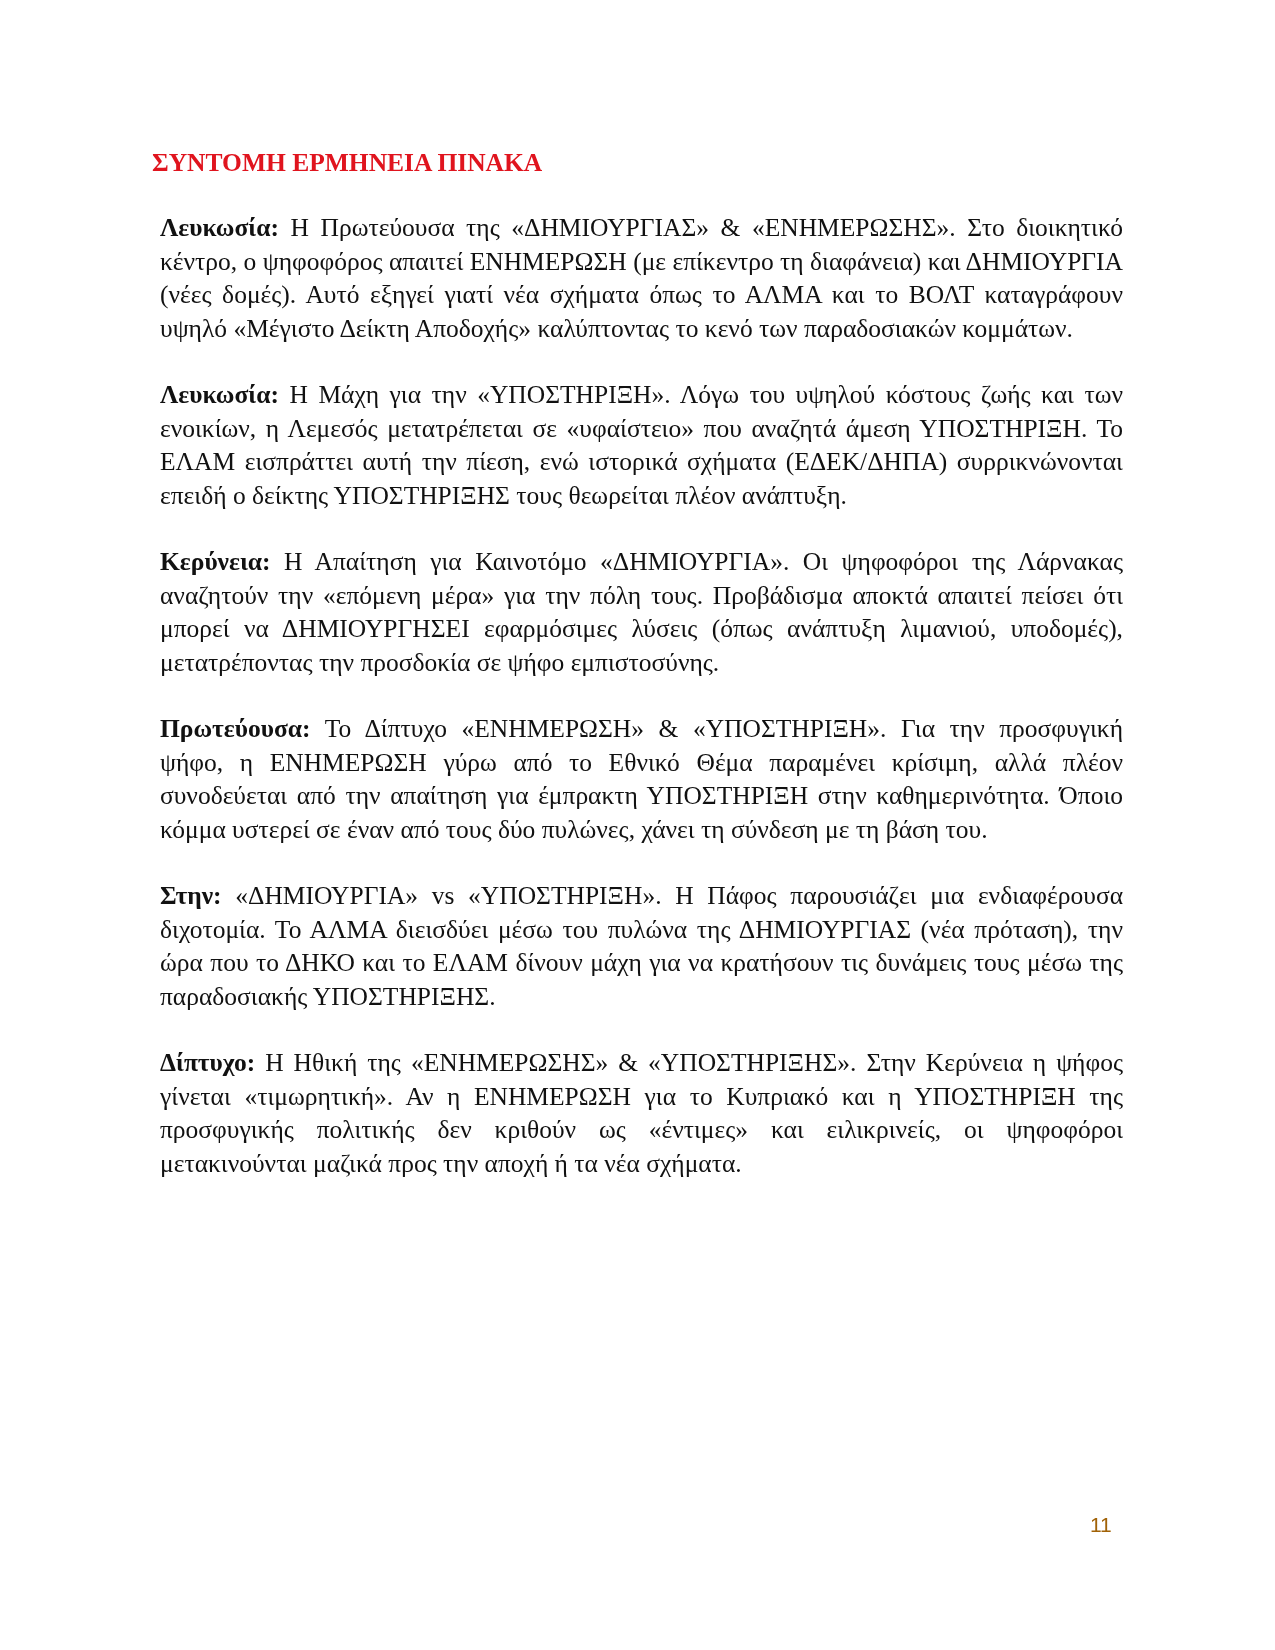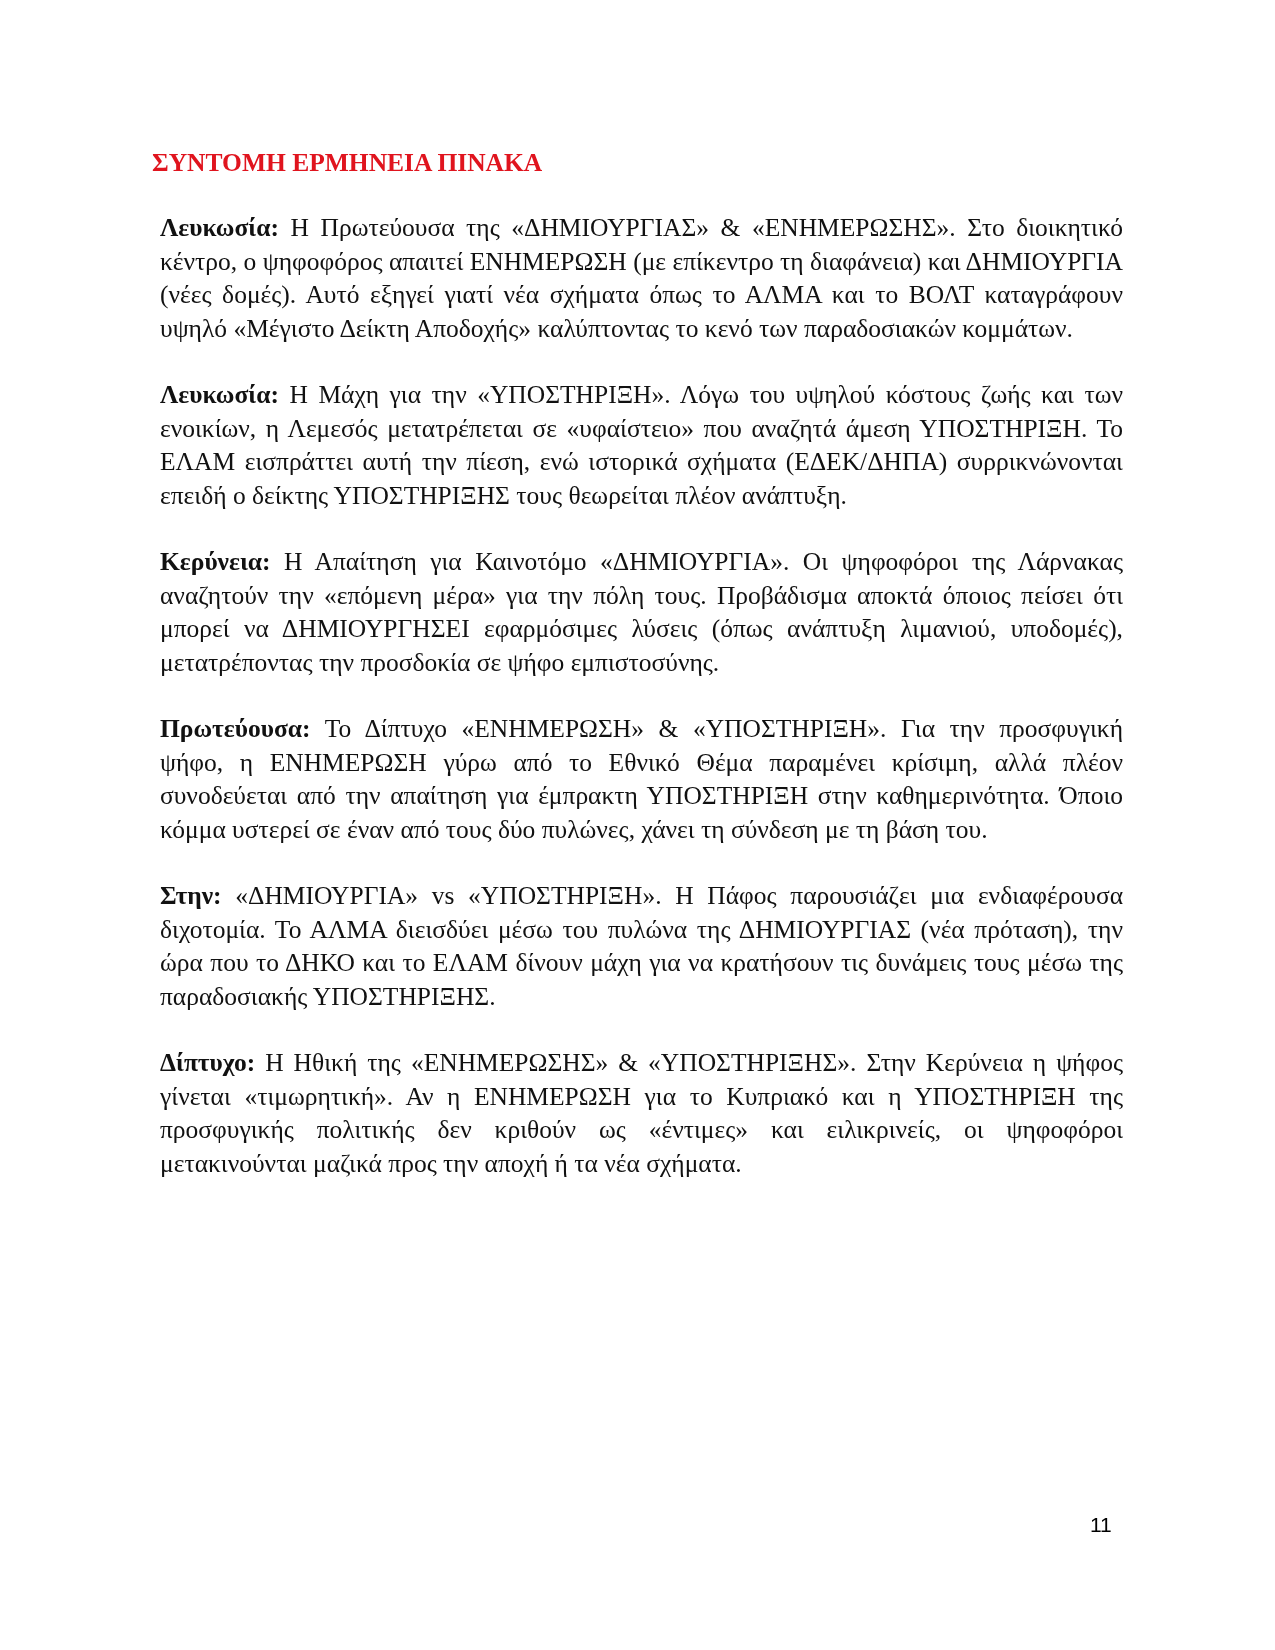--- a/index.html
+++ b/index.html
@@ -15,35 +15,35 @@
   .title {
     font-weight: bold; color: #e0141e; font-size: 25.5px; line-height: 33px;
     margin: 0 0 32px 0; letter-spacing: 0px;
   }
   .para {
     text-align: justify; margin: 0 0 33px 8px;
   }
   .para .lead { font-weight: bold; }
   .page-number {
     position: absolute; left: 1090px; top: 1513px;
-    font-family: "Liberation Sans", sans-serif; font-size: 21px; color: #000000;
+    font-family: "Liberation Sans", sans-serif; font-size: 21px; color: #a16207;
   }
 </style>
 </head>
 <body>
 
 <div class="page">
   <div class="content">
     <div class="title">ΣΥΝΤΟΜΗ ΕΡΜΗΝΕΙΑ ΠΙΝΑΚΑ</div>
 
     <p class="para"><span class="lead">Λευκωσία:</span><span> Η Πρωτεύουσα της «ΔΗΜΙΟΥΡΓΙΑΣ» &amp; «ΕΝΗΜΕΡΩΣΗΣ». Στο διοικητικό κέντρο, ο ψηφοφόρος απαιτεί ΕΝΗΜΕΡΩΣΗ (με επίκεντρο τη διαφάνεια) και ΔΗΜΙΟΥΡΓΙΑ (νέες δομές). Αυτό εξηγεί γιατί νέα σχήματα όπως το ΑΛΜΑ και το ΒΟΛΤ καταγράφουν υψηλό «Μέγιστο Δείκτη Αποδοχής» καλύπτοντας το κενό των παραδοσιακών κομμάτων.</span></p>
 
     <p class="para"><span class="lead">Λευκωσία:</span><span> Η Μάχη για την «ΥΠΟΣΤΗΡΙΞΗ». Λόγω του υψηλού κόστους ζωής και των ενοικίων, η Λεμεσός μετατρέπεται σε «υφαίστειο» που αναζητά άμεση ΥΠΟΣΤΗΡΙΞΗ. Το ΕΛΑΜ εισπράττει αυτή την πίεση, ενώ ιστορικά σχήματα (ΕΔΕΚ/ΔΗΠΑ) συρρικνώνονται επειδή ο δείκτης ΥΠΟΣΤΗΡΙΞΗΣ τους θεωρείται πλέον ανάπτυξη.</span></p>
 
-    <p class="para"><span class="lead">Κερύνεια:</span><span> Η Απαίτηση για Καινοτόμο «ΔΗΜΙΟΥΡΓΙΑ». Οι ψηφοφόροι της Λάρνακας αναζητούν την «επόμενη μέρα» για την πόλη τους. Προβάδισμα αποκτά όποιος πείσει ότι μπορεί να ΔΗΜΙΟΥΡΓΗΣΕΙ εφαρμόσιμες λύσεις (όπως ανάπτυξη λιμανιού, υποδομές), μετατρέποντας την προσδοκία σε ψήφο εμπιστοσύνης.</span></p>
+    <p class="para"><span class="lead">Κερύνεια:</span><span> Η Απαίτηση για Καινοτόμο «ΔΗΜΙΟΥΡΓΙΑ». Οι ψηφοφόροι της Λάρνακας αναζητούν την «επόμενη μέρα» για την πόλη τους. Προβάδισμα αποκτά απαιτεί πείσει ότι μπορεί να ΔΗΜΙΟΥΡΓΗΣΕΙ εφαρμόσιμες λύσεις (όπως ανάπτυξη λιμανιού, υποδομές), μετατρέποντας την προσδοκία σε ψήφο εμπιστοσύνης.</span></p>
 
     <p class="para"><span class="lead">Πρωτεύουσα:</span><span> Το Δίπτυχο «ΕΝΗΜΕΡΩΣΗ» &amp; «ΥΠΟΣΤΗΡΙΞΗ». Για την προσφυγική ψήφο, η ΕΝΗΜΕΡΩΣΗ γύρω από το Εθνικό Θέμα παραμένει κρίσιμη, αλλά πλέον συνοδεύεται από την απαίτηση για έμπρακτη ΥΠΟΣΤΗΡΙΞΗ στην καθημερινότητα. Όποιο κόμμα υστερεί σε έναν από τους δύο πυλώνες, χάνει τη σύνδεση με τη βάση του.</span></p>
 
     <p class="para"><span class="lead">Στην:</span><span> «ΔΗΜΙΟΥΡΓΙΑ» vs «ΥΠΟΣΤΗΡΙΞΗ». Η Πάφος παρουσιάζει μια ενδιαφέρουσα διχοτομία. Το ΑΛΜΑ διεισδύει μέσω του πυλώνα της ΔΗΜΙΟΥΡΓΙΑΣ (νέα πρόταση), την ώρα που το ΔΗΚΟ και το ΕΛΑΜ δίνουν μάχη για να κρατήσουν τις δυνάμεις τους μέσω της παραδοσιακής ΥΠΟΣΤΗΡΙΞΗΣ.</span></p>
 
     <p class="para"><span class="lead">Δίπτυχο:</span><span> Η Ηθική της «ΕΝΗΜΕΡΩΣΗΣ» &amp; «ΥΠΟΣΤΗΡΙΞΗΣ». Στην Κερύνεια η ψήφος γίνεται «τιμωρητική». Αν η ΕΝΗΜΕΡΩΣΗ για το Κυπριακό και η ΥΠΟΣΤΗΡΙΞΗ της προσφυγικής πολιτικής δεν κριθούν ως «έντιμες» και ειλικρινείς, οι ψηφοφόροι μετακινούνται μαζικά προς την αποχή ή τα νέα σχήματα.</span></p>
   </div>
 
   <div class="page-number">11</div>
 </div>

